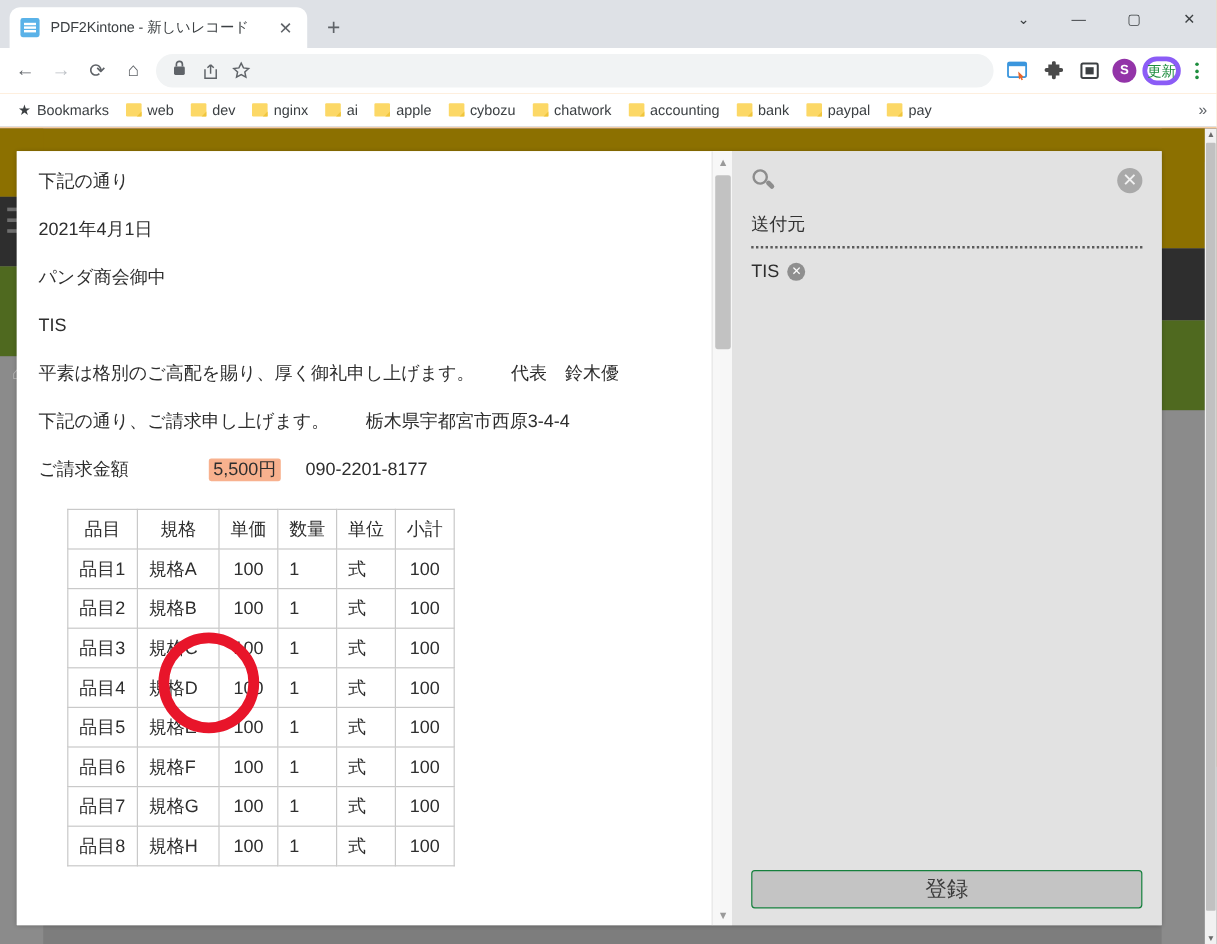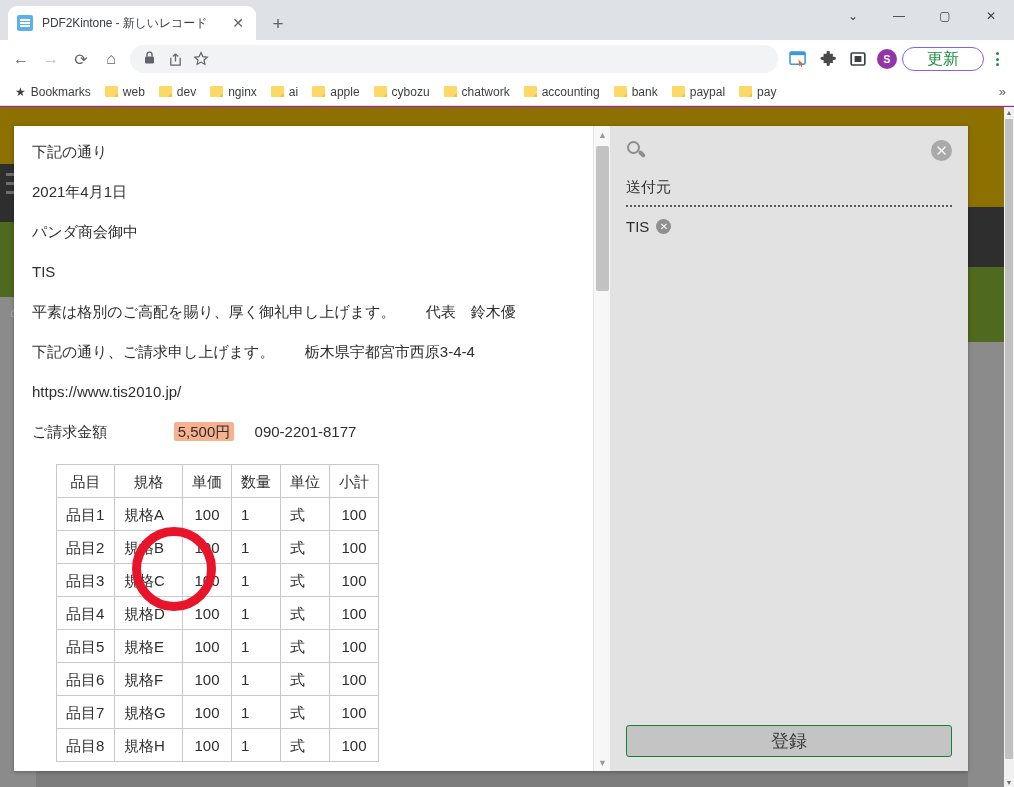--- a/index.html
+++ b/index.html
@@ -4,21 +4,21 @@
 <style>
   * { box-sizing: border-box; margin: 0; padding: 0; }
   html, body {
     width: 1014px; height: 787px;
     overflow: hidden;
     font-family: "Liberation Sans", "DejaVu Sans", sans-serif;
     background: #ffffff;
   }
 
   
-  #browser { width: 1014px; height: 639px; position: relative; background:#a21caf; }
+  #browser { width: 1014px; height: 639px; position: relative; background:#fdba74; }
 
   .tabstrip {
     height: 40px; background: #dee1e6;
     display: flex; align-items: flex-end; position: relative;
     padding-left: 8px;
   }
   .tab {
     height: 34px; width: 248px;
     background: #ffffff;
     border-radius: 9px 9px 0 0;
@@ -86,23 +86,23 @@
   .ext-icons { display: flex; align-items: center; gap: 2px; }
   .ext-ic { width: 28px; height: 28px; display:flex; align-items:center;
             justify-content:center; }
   .avatar {
     width: 20px; height: 20px; border-radius: 50%;
     background: #9334a8; color:#fff; font-size: 11px; font-weight: bold;
     display:flex; align-items:center; justify-content:center;
     margin: 0 5px;
   }
   .update-pill {
-    height: 24px; border: 1px solid #8b5cf6; border-radius: 13px;
-    color: #1e8e3e; font-size: 16px; display:flex; align-items:center;
-    padding: 0 24px; margin-right: 2px;
+    height: 24px; border: 4px solid #8b5cf6; border-radius: 13px;
+    color: #1e8e3e; font-size: 12px; display:flex; align-items:center;
+    padding: 0 0; margin-right: 2px;
   }
   .kebab {
     width: 22px; height: 28px; display:flex; flex-direction:column;
     align-items:center; justify-content:center; gap: 2.5px;
   }
   .kebab b { width: 3px; height: 3px; border-radius: 50%; background:#1e8e3e; display:block; }
 
   .bookmarkbar {
     height: 28px; background: #ffffff;
     display: flex; align-items: center; gap: 0; padding: 0 8px;
@@ -447,21 +447,20 @@
           <div class="doc-line">
             <span>平素は格別のご高配を賜り、厚く御礼申し上げます。</span>
             <span class="gap"></span>
             <span>代表　鈴木優</span>
           </div>
           <div class="doc-line">
             <span>下記の通り、ご請求申し上げます。</span>
             <span class="gap"></span>
             <span>栃木県宇都宮市西原3-4-4</span>
           </div>
-          <div class="doc-line">https://www.tis2010.jp/</div>
           <div class="doc-line">
             <span>ご請求金額</span>
             <span class="gap" style="width:10px"></span>
             <span class="hl">5,500円</span>
             <span class="gap" style="width:12px"></span>
             <span>090-2201-8177</span>
           </div>
 
           <table class="inv-table">
             <thead>

